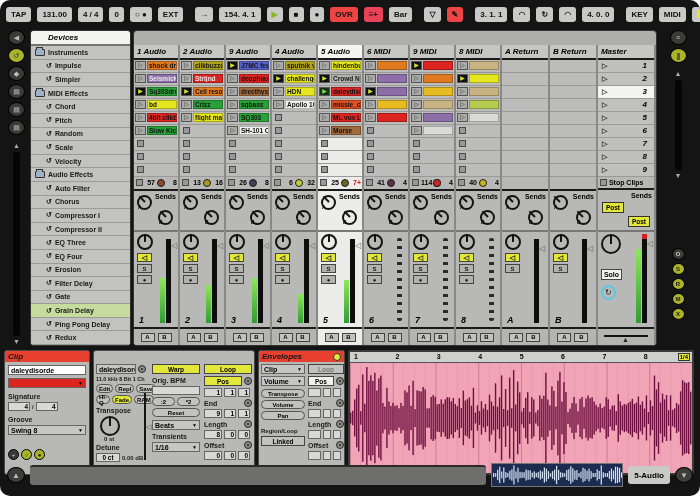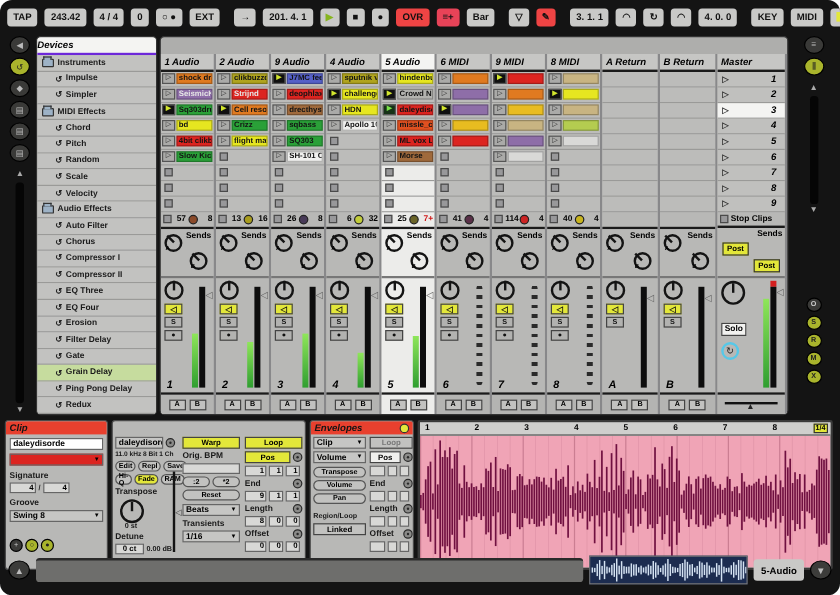--- a/index.html
+++ b/index.html
@@ -14,21 +14,21 @@
   .sp{flex:1}
   .sps{width:8px}
   
   .lstrip{position:absolute;left:4px;top:30px;width:25px;bottom:150px;display:flex;flex-direction:column;align-items:center}
   .cbtn{width:17px;height:15px;border-radius:50%;background:#3a3a38;color:#bbb;font-size:7px;display:flex;align-items:center;justify-content:center;margin-bottom:3px;border:1px solid #000}
   .cbtn.on{background:#a9b42c;color:#222}
   .vscroll{width:9px;flex:1;margin-top:4px;display:flex;flex-direction:column;align-items:center}
   .varr{color:#aaa;font-size:7px;line-height:8px}
   .vthumb{width:7px;flex:1;background:#050505;border-radius:3px;margin:2px 0}
   .browser{position:absolute;left:30px;top:30px;width:101px;height:316px;background:#b6b6b4;border-radius:4px;display:flex;flex-direction:column;overflow:hidden;border:1px solid #333}
-  .bhead{height:15px;background:#f4f4f2;font:bold italic 8px "Liberation Sans",sans-serif;display:flex;align-items:center;padding:0 0;border-bottom:2px solid #6d28d9}
+  .bhead{height:15px;background:#f4f4f2;font:bold italic 8px "Liberation Sans",sans-serif;display:flex;align-items:center;padding:0 17px;border-bottom:2px solid #737373}
   .blist{flex:1;display:flex;flex-direction:column}
   .bitem{flex:1;display:flex;align-items:center;gap:3px;border-bottom:1px solid #9a9a98;font:bold 7px "Liberation Sans",sans-serif;color:#1a1a1a;padding-left:4px;background:#c2c2c0}
   .bitem.seldev{background:#c6dc9e}
   .bitem .ind{width:8px}
   .fold{width:10px;height:7px;background:#9db2c6;border:1px solid #333;border-radius:1px;position:relative}
   .fold:before{content:"";position:absolute;left:0;top:-3px;width:5px;height:2px;background:#9db2c6;border:1px solid #333;border-bottom:none}
   .dev{font-size:7px;color:#222}
   
   .grid{position:absolute;left:133px;top:30px;width:524px;height:316px;background:#aeaeac;border-radius:4px;border:1px solid #333;padding-top:14px;display:flex;overflow:hidden}
   .col{display:flex;flex-direction:column;border-right:2px solid #88888a;background:#b4b4b2}
@@ -119,28 +119,28 @@
   .thumbwrap{width:132px;height:24px;border:1px solid #777;background:#1c2c50}
   .clipbtn{background:#c9c9c7;border-radius:3px;font:bold 8px "Liberation Sans",sans-serif;height:18px;display:flex;align-items:center;padding:0 6px}
 </style>
 </head>
 <body>
 
 <div class="window">
 
   <div class="tb">
     <div class="seg">TAP</div>
-    <div class="seg">243.42</div>
+    <div class="seg">131.00</div>
     <div class="seg">4 / 4</div>
     <div class="seg">0</div>
     <div class="seg">○ ●</div>
     <div class="seg">EXT</div>
     <div class="sp"></div>
     <div class="seg">→</div>
-    <div class="seg" style="width:62px">201. 4. 1</div>
+    <div class="seg" style="width:62px">154. 4. 1</div>
     <div class="seg" style="color:#87b51e">▶</div>
     <div class="seg">■</div>
     <div class="seg">●</div>
     <div class="seg on">OVR</div>
     <div class="seg red">≡+</div>
     <div class="seg">Bar</div>
     <div class="sps"></div>
     <div class="seg">▽</div>
     <div class="seg on">✎</div>
     <div class="sp"></div>

